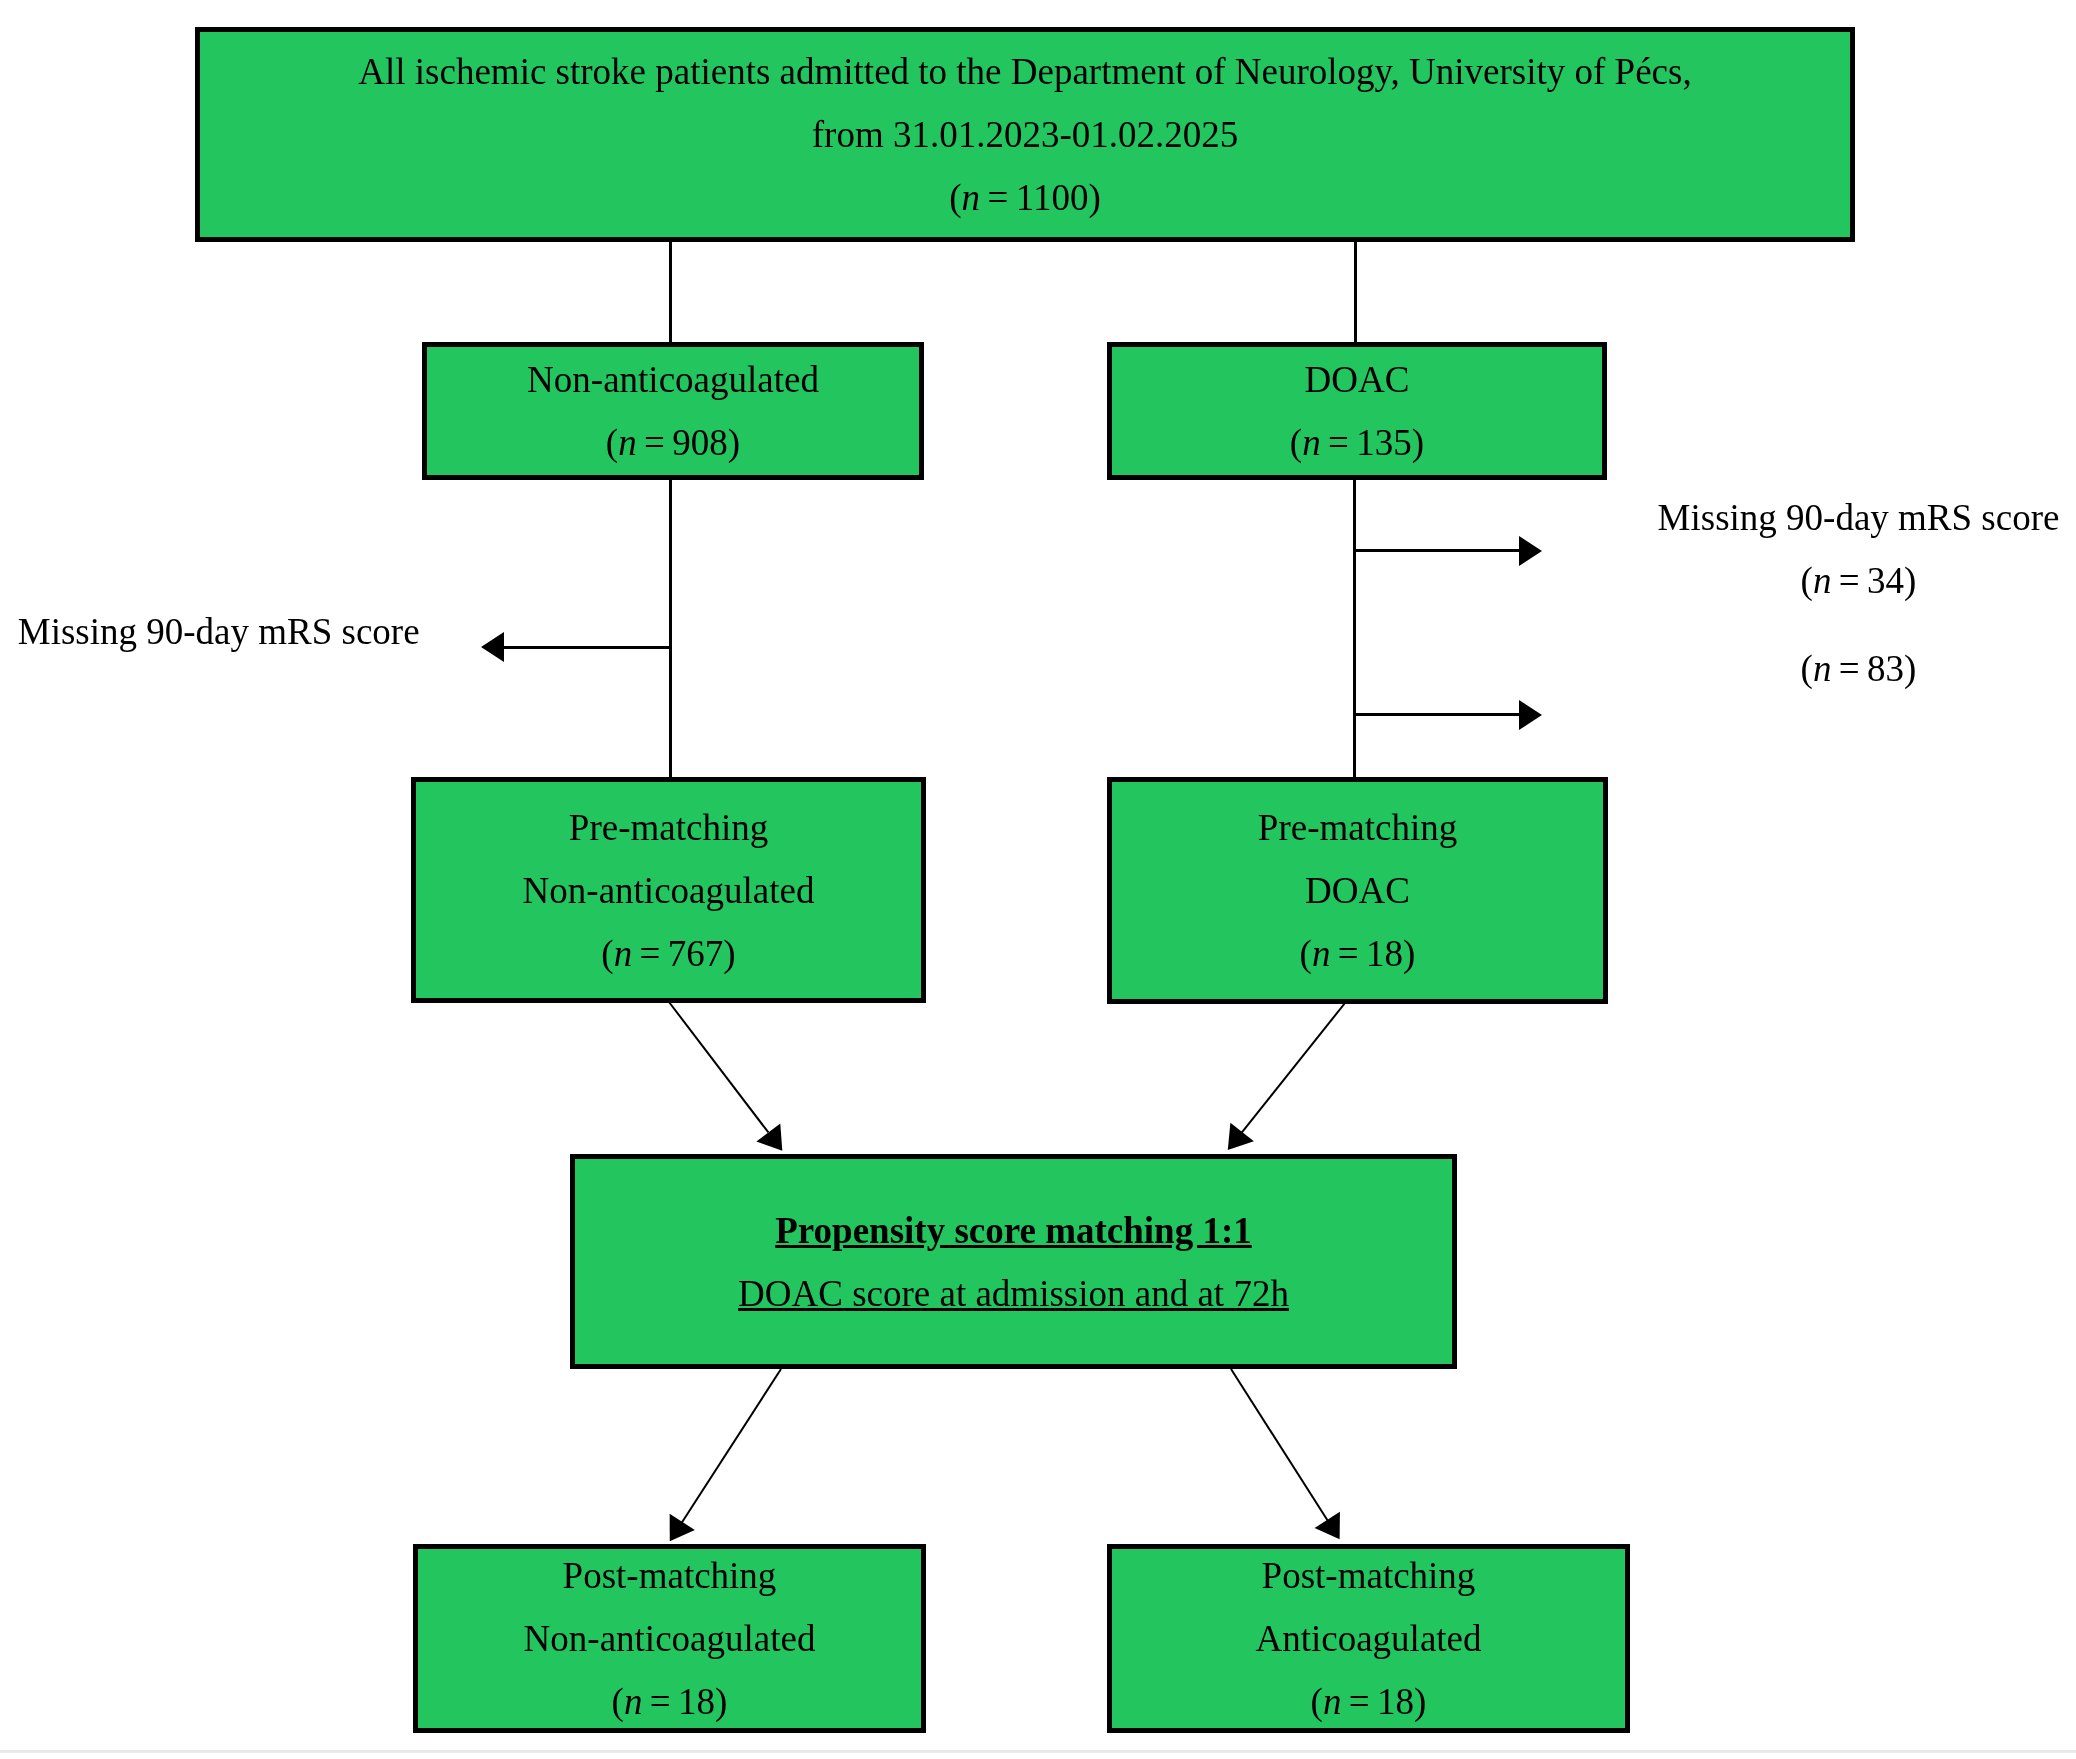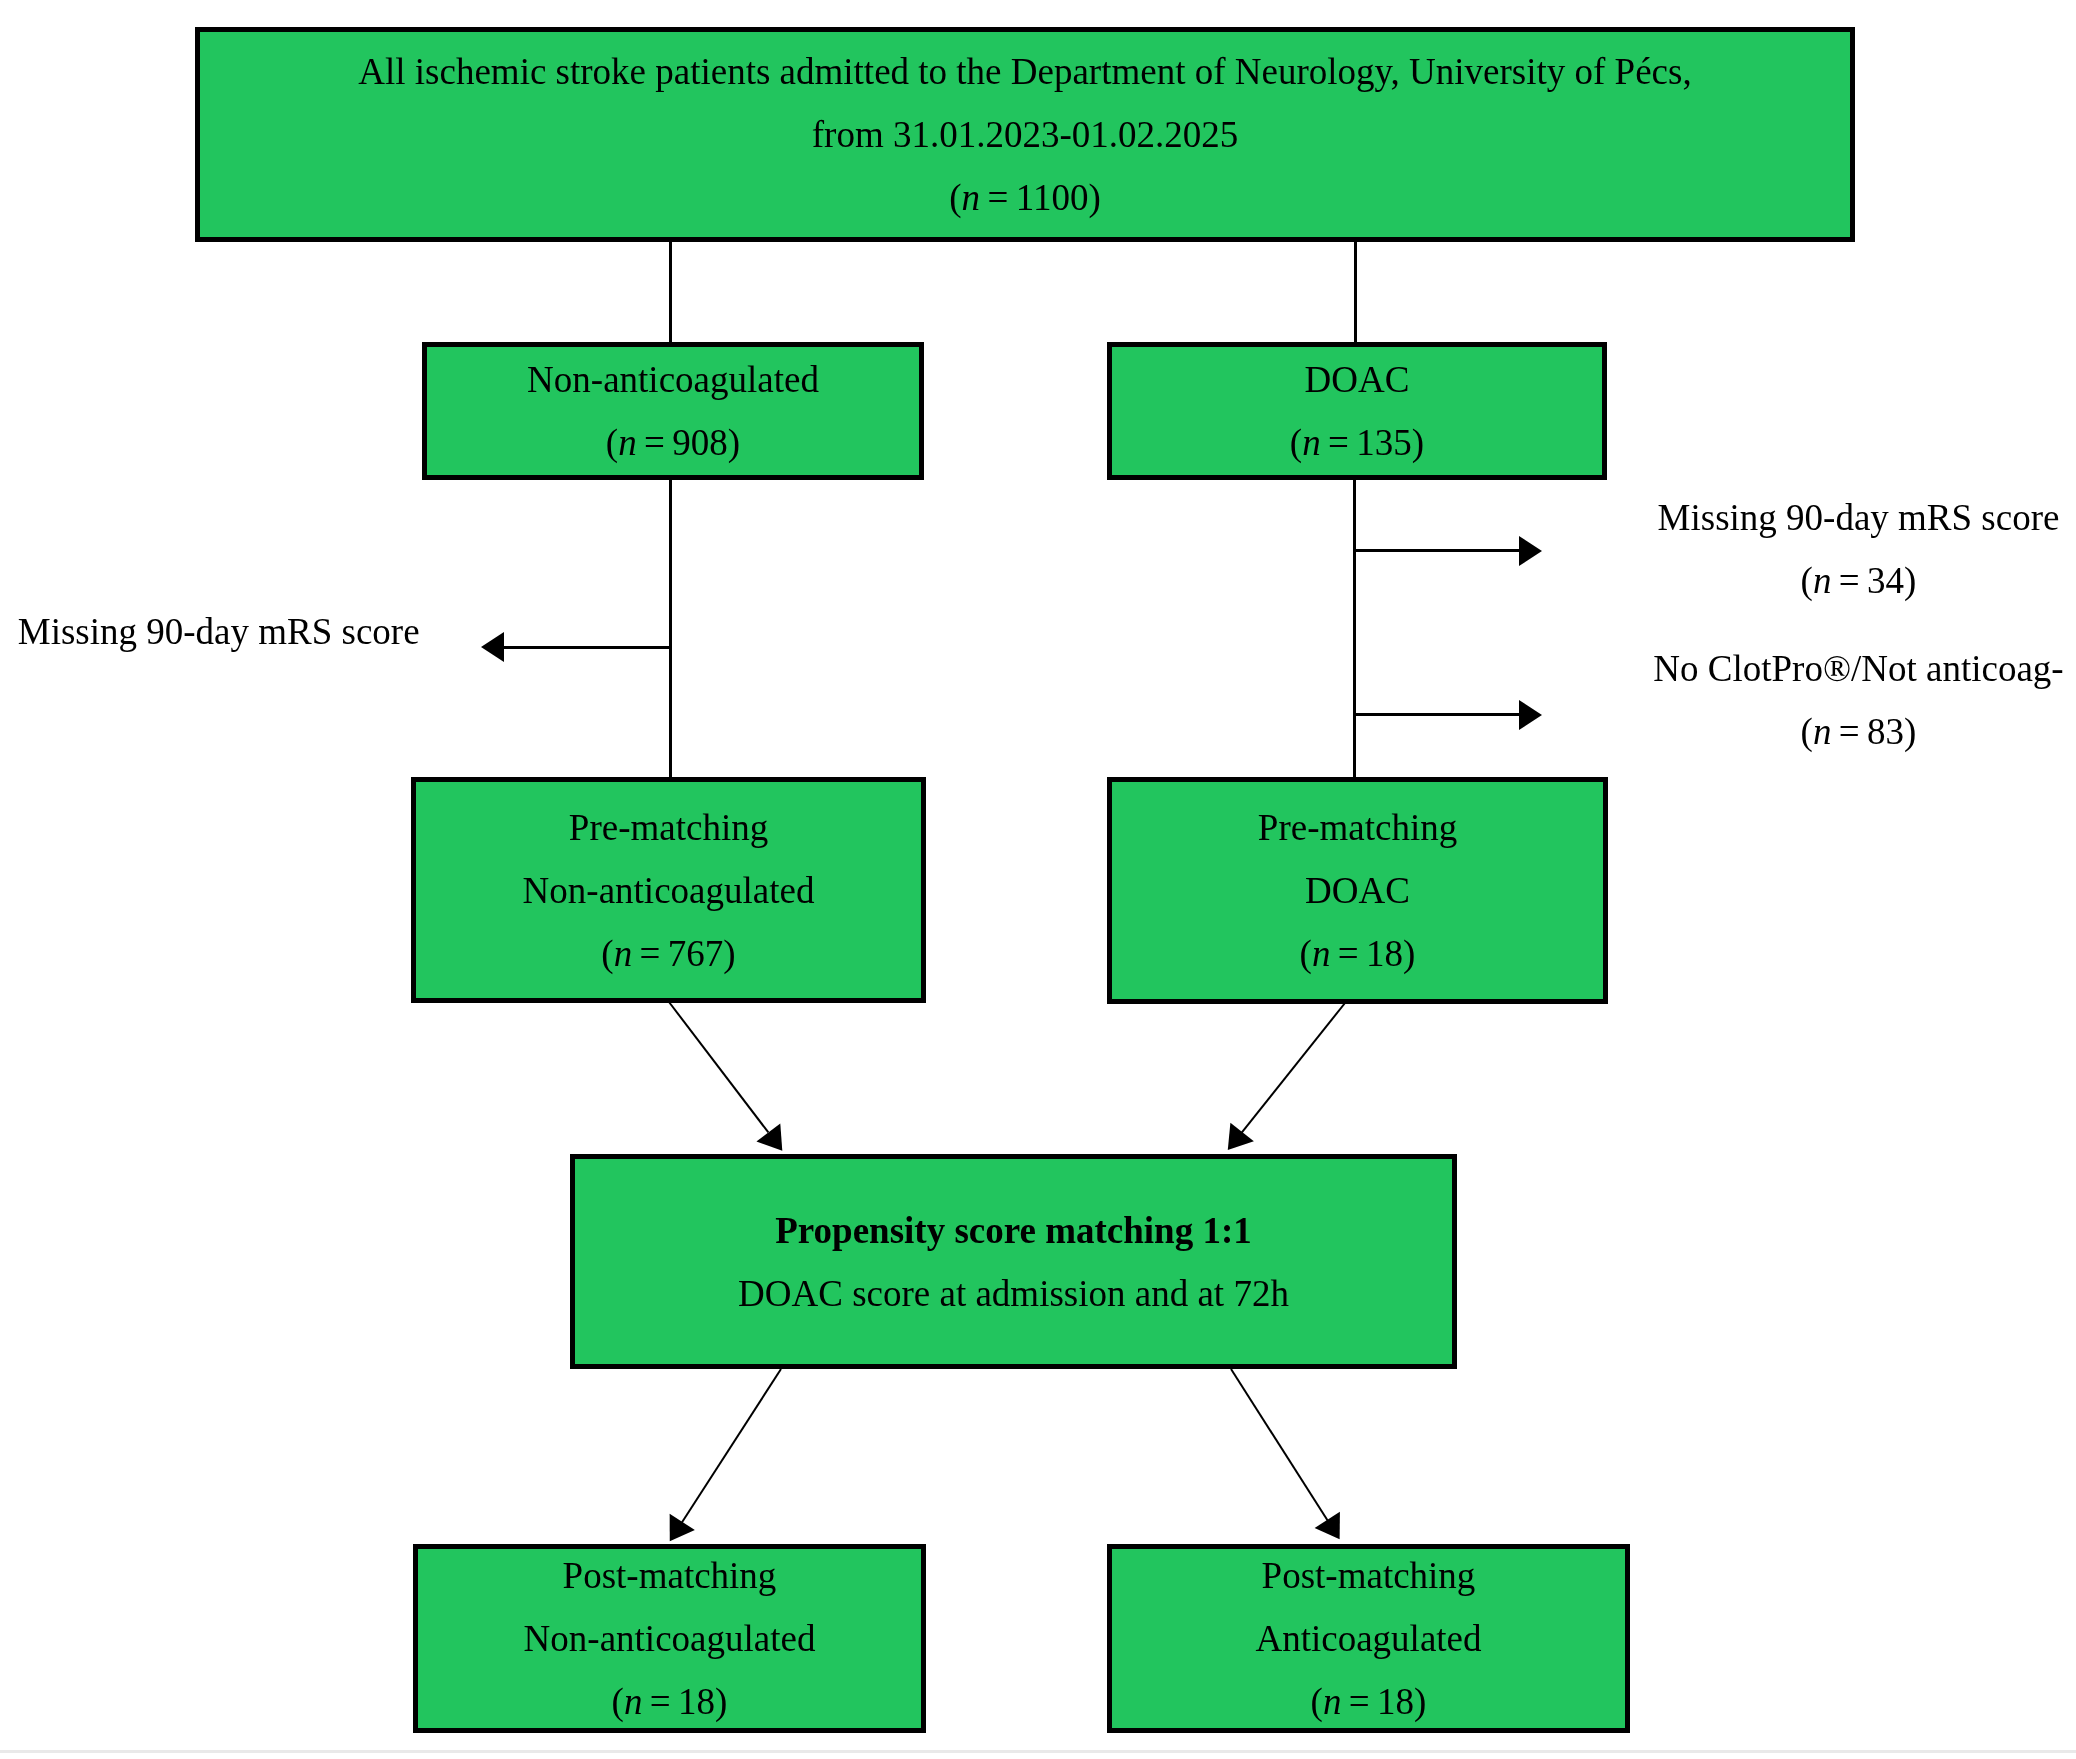--- a/index.html
+++ b/index.html
@@ -65,21 +65,20 @@
   <div class="sidetext" style="left:8.7px;top:600px;width:420px;">
     <span class="bl">Missing 90-day mRS score</span>
   </div>
 
   <div class="sidetext" style="left:1640px;top:486px;width:437px;">
     <span class="bl">Missing 90-day mRS score</span>
     <span class="bl">(<i>n</i> = 34)</span>
   </div>
 
   <div class="sidetext" style="left:1640px;top:637px;width:437px;">
-    <span class="bl">No ClotPro®/Not anticoag-</span>
     <span class="bl">(<i>n</i> = 83)</span>
   </div>
 
   <div class="box" style="left:411px;top:777px;width:515px;height:226px;">
     <div class="bl">Pre-matching</div>
     <div class="bl">Non-anticoagulated</div>
     <div class="bl">(<i>n</i> = 767)</div>
   </div>
 
   <div class="box" style="left:1107px;top:777px;width:501px;height:227px;">
@@ -90,21 +89,21 @@
 
   <div class="diag" style="left:669px;top:1002px;width:187px;transform:rotate(52.71deg);">
     <div class="shaft" style="width:164px;"></div>
     <div class="tip" style="left:164px;"></div>
   </div>
   <div class="diag" style="left:1345px;top:1003px;width:189px;transform:rotate(128.57deg);">
     <div class="shaft" style="width:166px;"></div>
     <div class="tip" style="left:165px;"></div>
   </div>
 
-  <div class="box" style="left:570px;top:1154px;width:887px;height:215px;">
+  <div class="box" style="left:570px;top:1154px;width:887px;height:215px;text-decoration:underline;">
     <div class="bl bold">Propensity score matching 1:1</div>
     <div class="bl">DOAC score at admission and at 72h</div>
   </div>
 
   <div class="diag" style="left:781px;top:1369px;width:205px;transform:rotate(122.86deg);">
     <div class="shaft" style="width:183px;"></div>
     <div class="tip" style="left:182px;"></div>
   </div>
   <div class="diag" style="left:1231px;top:1369px;width:202px;transform:rotate(57.47deg);">
     <div class="shaft" style="width:180px;"></div>

